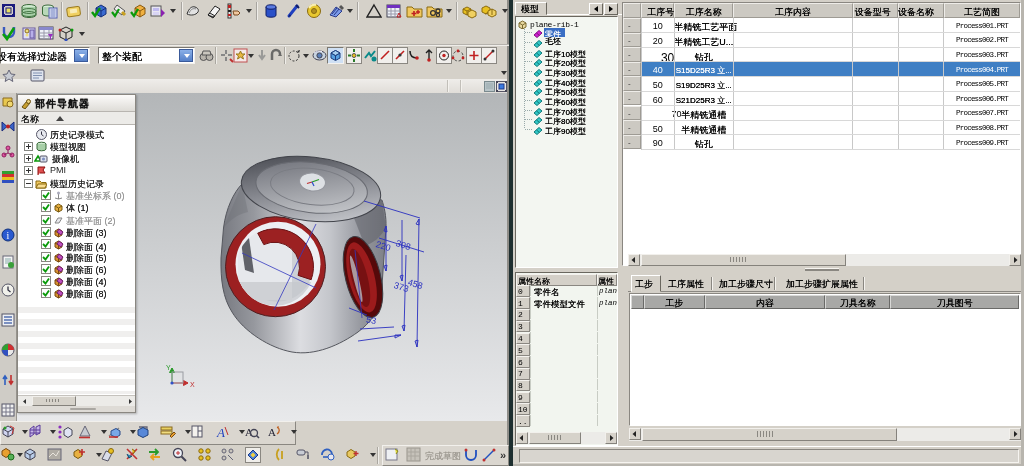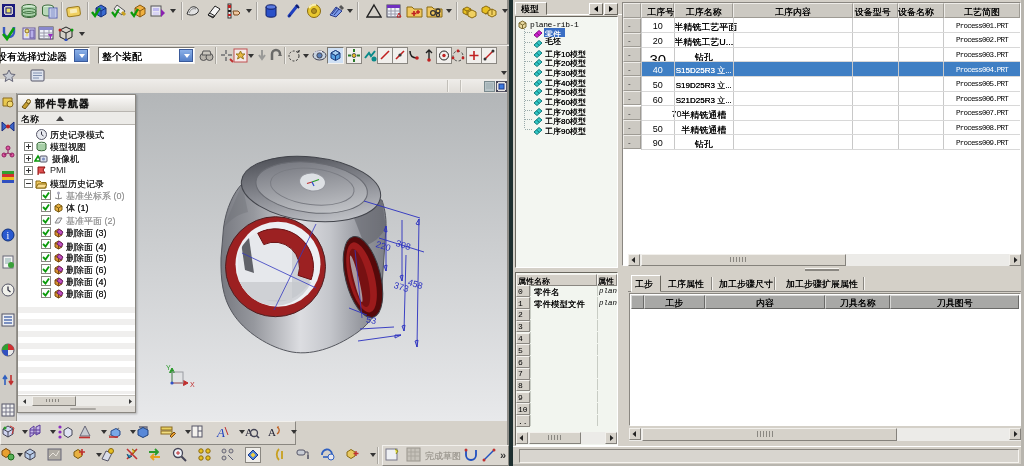--- a/index.html
+++ b/index.html
@@ -870,21 +870,21 @@
 <span class="ab " style="left:641.3px;top:21.4px;font-size:9px;width:33px;text-align:center;color:#000">10</span>
 <span class="ab cjs" style="left:674.3px;top:21.4px;font-size:9px;letter-spacing:0;width:59px;text-align:center;color:#000">半精铣工艺平面</span>
 <span class="ab mono" style="left:943.5px;top:21.7px;font-size:7.5px;letter-spacing:-0.8px;width:77px;text-align:center;color:#000">Process001.PRT</span>
 <div class="ab" style="left:623px;top:32.6px;width:18.3px;height:14.5px;background:#ccc9c2;border:1px solid;border-color:#eeece8 #9e9b94 #9e9b94 #eeece8"></div>
 <span class="ab " style="left:628px;top:35.6px;font-size:8px;color:#333">-</span>
 <span class="ab " style="left:641.3px;top:36.1px;font-size:9px;width:33px;text-align:center;color:#000">20</span>
 <span class="ab cjs" style="left:674.3px;top:36.1px;font-size:9px;letter-spacing:0;width:59px;text-align:center;color:#000">半精铣工艺U...</span>
 <span class="ab mono" style="left:943.5px;top:36.4px;font-size:7.5px;letter-spacing:-0.8px;width:77px;text-align:center;color:#000">Process002.PRT</span>
 <div class="ab" style="left:623px;top:47.1px;width:18.3px;height:14.799999999999997px;background:#ccc9c2;border:1px solid;border-color:#eeece8 #9e9b94 #9e9b94 #eeece8"></div>
 <span class="ab " style="left:628px;top:50.1px;font-size:8px;color:#333">-</span>
-<span class="ab " style="left:641.3px;top:50.6px;font-size:15px;width:33px;text-align:center;color:#000">30</span>
+<span class="ab " style="left:641.3px;top:50.6px;font-size:12px;width:33px;text-align:right;color:#000">30</span>
 <span class="ab cjs" style="left:674.3px;top:50.6px;font-size:9px;letter-spacing:0;width:59px;text-align:center;color:#000">钻孔</span>
 <span class="ab mono" style="left:943.5px;top:50.9px;font-size:7.5px;letter-spacing:-0.8px;width:77px;text-align:center;color:#000">Process003.PRT</span>
 <div class="ab" style="left:623px;top:61.9px;width:18.3px;height:14.399999999999999px;background:#ccc9c2;border:1px solid;border-color:#eeece8 #9e9b94 #9e9b94 #eeece8"></div>
 <span class="ab " style="left:628px;top:64.9px;font-size:8px;color:#333">-</span>
 <div class="ab" style="left:641.3px;top:61.9px;width:379px;height:14.399999999999999px;background:#3f7fc4"></div>
 <span class="ab " style="left:641.3px;top:65.4px;font-size:9px;width:33px;text-align:center;color:#fff">40</span>
 <span class="ab cjs" style="left:674.3px;top:65.4px;font-size:8px;letter-spacing:0;width:59px;text-align:center;color:#fff">S15D25R3 立...</span>
 <span class="ab mono" style="left:943.5px;top:65.7px;font-size:7.5px;letter-spacing:-0.8px;width:77px;text-align:center;color:#fff">Process004.PRT</span>
 <div class="ab" style="left:623px;top:76.3px;width:18.3px;height:14.799999999999997px;background:#ccc9c2;border:1px solid;border-color:#eeece8 #9e9b94 #9e9b94 #eeece8"></div>
 <span class="ab " style="left:628px;top:79.3px;font-size:8px;color:#333">-</span>

